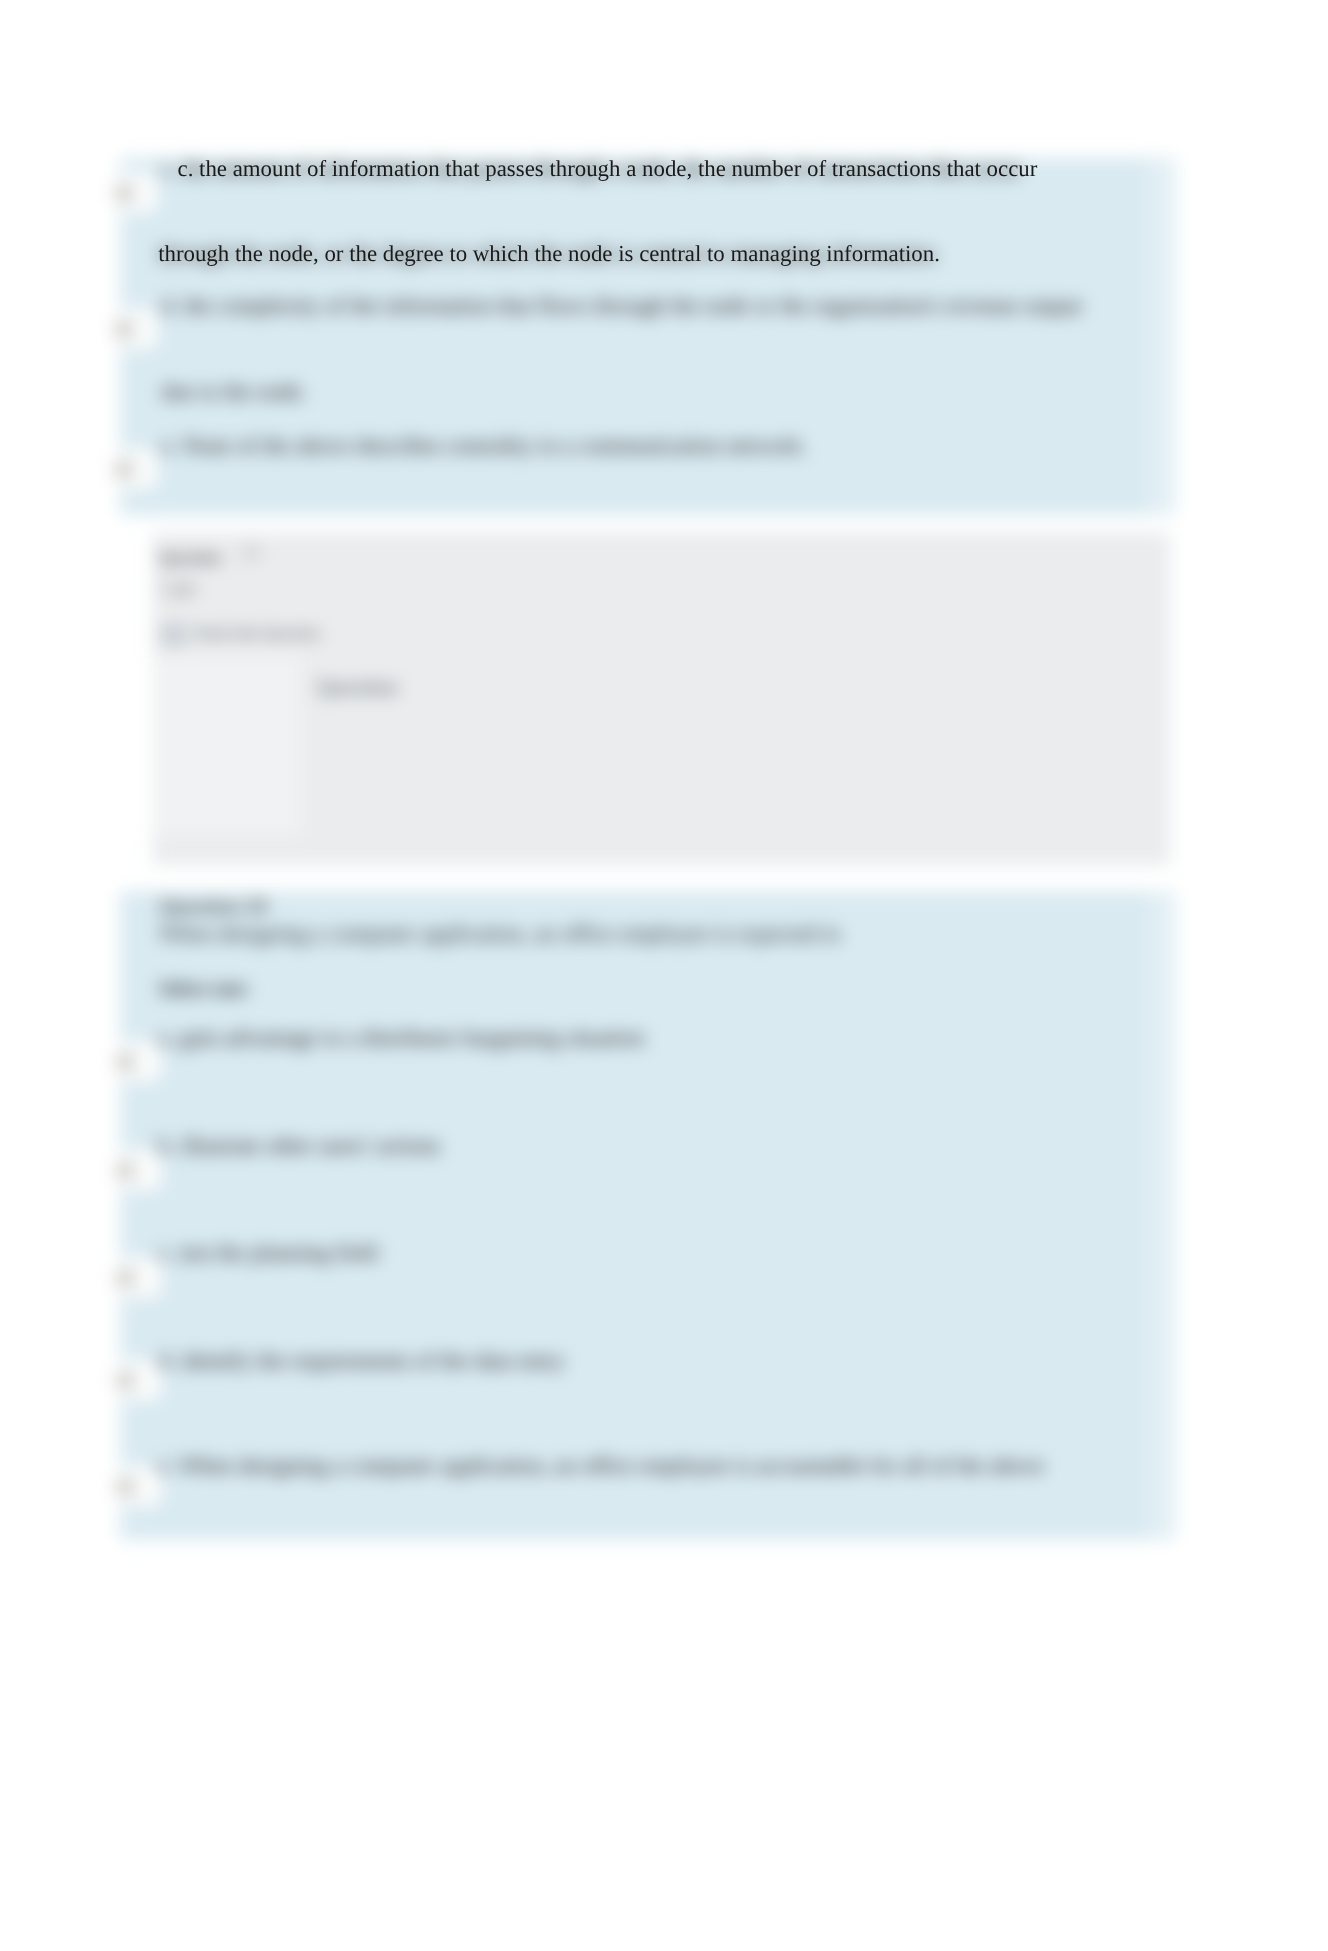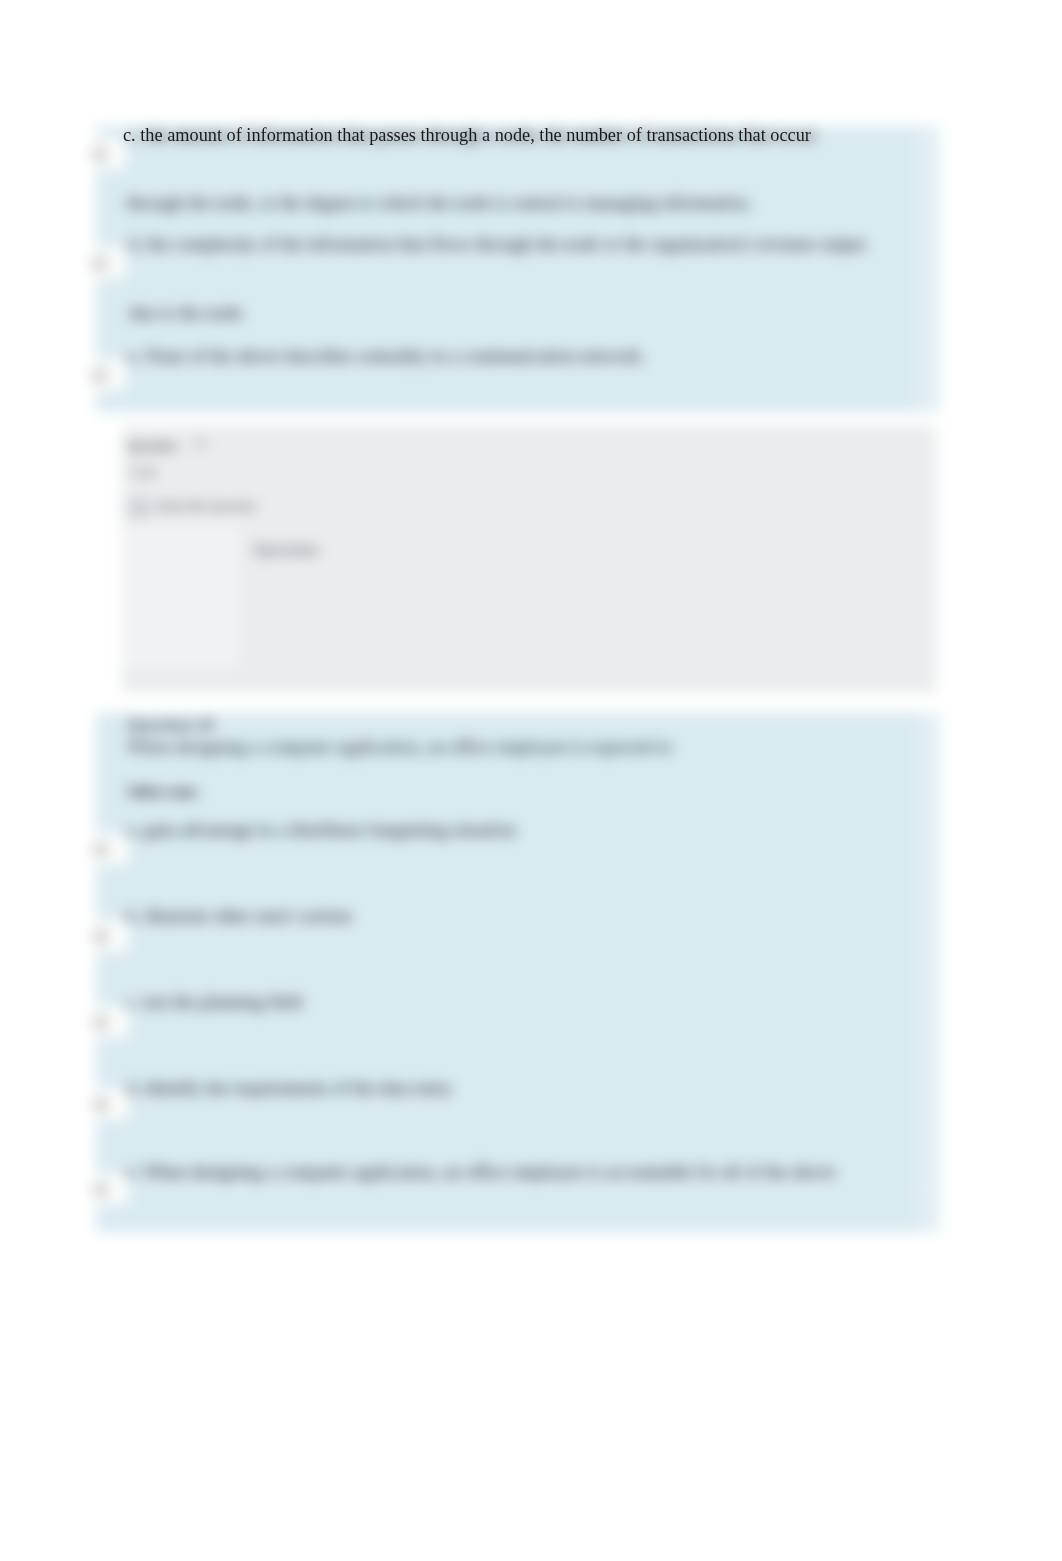--- a/index.html
+++ b/index.html
@@ -76,15 +76,16 @@
     <div class="txt" style="left:126px;top:1077px;">d. identify the requirements of the data entry</div>
 
     <div class="panel" style="left:918px;top:713px;width:22px;height:519px;background:#e2eff4;"></div>
     <div class="sep" style="left:96px;top:1190px;width:844px;background:#e8f2f6;"></div>
     <div class="radiowrap" style="left:91px;top:1173px;"></div>
     <div class="radio" style="left:92.5px;top:1181.5px;"></div>
     <div class="txt" style="left:126px;top:1161px;">e. When designing a computer application, an office employee is accountable for all of the above</div>
   </div>
 
   <div class="sharp">
-    <div class="txt" style="left:123px;top:124px;text-align:center;">c. the amount of information that passes through a node, the number of transactions that occur</div>
+    <div class="txt" style="left:142px;top:124px;text-align:center;">c. the amount of information that passes through a node, the number of transactions that occur</div>
+    <div class="txt" style="left:126.5px;top:192px;">through the node, or the degree to which the node is central to managing information.</div>
   </div>
 </div>
 
 </body></html>

